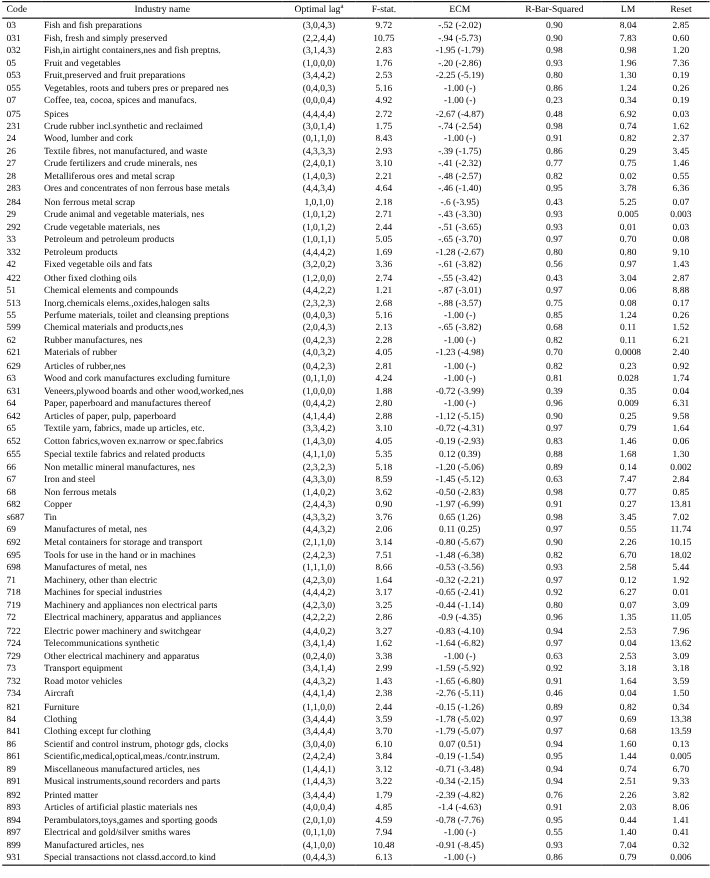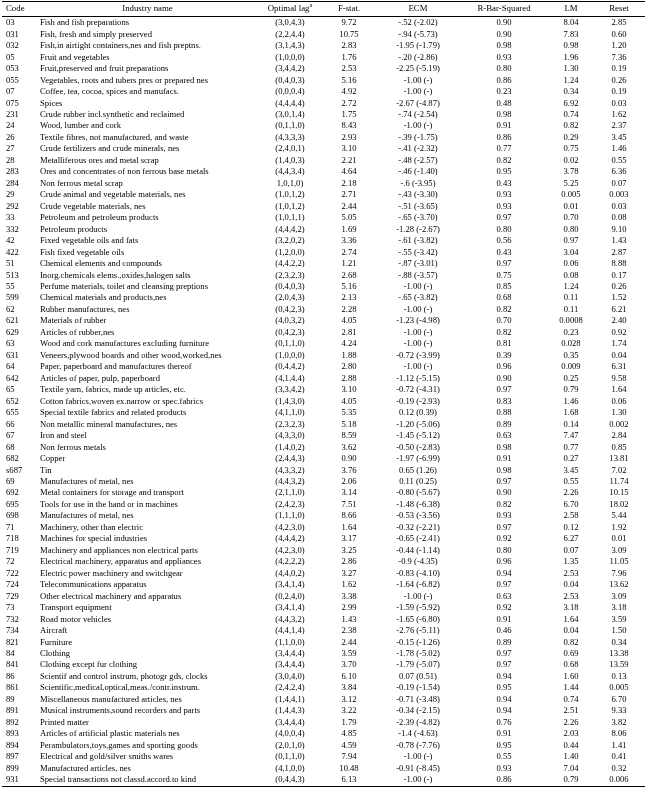--- a/index.html
+++ b/index.html
@@ -302,21 +302,21 @@
           <td class="c-lag">(3,2,0,2)</td>
           <td class="c-fstat">3.36</td>
           <td class="c-ecm">-.61 (-3.82)</td>
           <td class="c-rbar">0.56</td>
           <td class="c-lm">0.97</td>
           <td class="c-reset">1.43</td>
           <td class="c-cusum">S</td>
         </tr>
         <tr>
           <td class="c-code">422</td>
-          <td class="c-industry">Fish fixed vegetable oils</td>
+          <td class="c-industry">Other fixed clothing oils</td>
           <td class="c-lag">(1,2,0,0)</td>
           <td class="c-fstat">2.74</td>
           <td class="c-ecm">-.55 (-3.42)</td>
           <td class="c-rbar">0.43</td>
           <td class="c-lm">3.04</td>
           <td class="c-reset">2.87</td>
           <td class="c-cusum">S</td>
         </tr>
         <tr>
           <td class="c-code">51</td>
@@ -621,21 +621,21 @@
           <td class="c-lag">(4,4,0,2)</td>
           <td class="c-fstat">3.27</td>
           <td class="c-ecm">-0.83 (-4.10)</td>
           <td class="c-rbar">0.94</td>
           <td class="c-lm">2.53</td>
           <td class="c-reset">7.96</td>
           <td class="c-cusum">S</td>
         </tr>
         <tr>
           <td class="c-code">724</td>
-          <td class="c-industry">Telecommunications apparatus</td>
+          <td class="c-industry">Telecommunications synthetic</td>
           <td class="c-lag">(3,4,1,4)</td>
           <td class="c-fstat">1.62</td>
           <td class="c-ecm">-1.64 (-6.82)</td>
           <td class="c-rbar">0.97</td>
           <td class="c-lm">0.04</td>
           <td class="c-reset">13.62</td>
           <td class="c-cusum">S</td>
         </tr>
         <tr>
           <td class="c-code">729</td>

